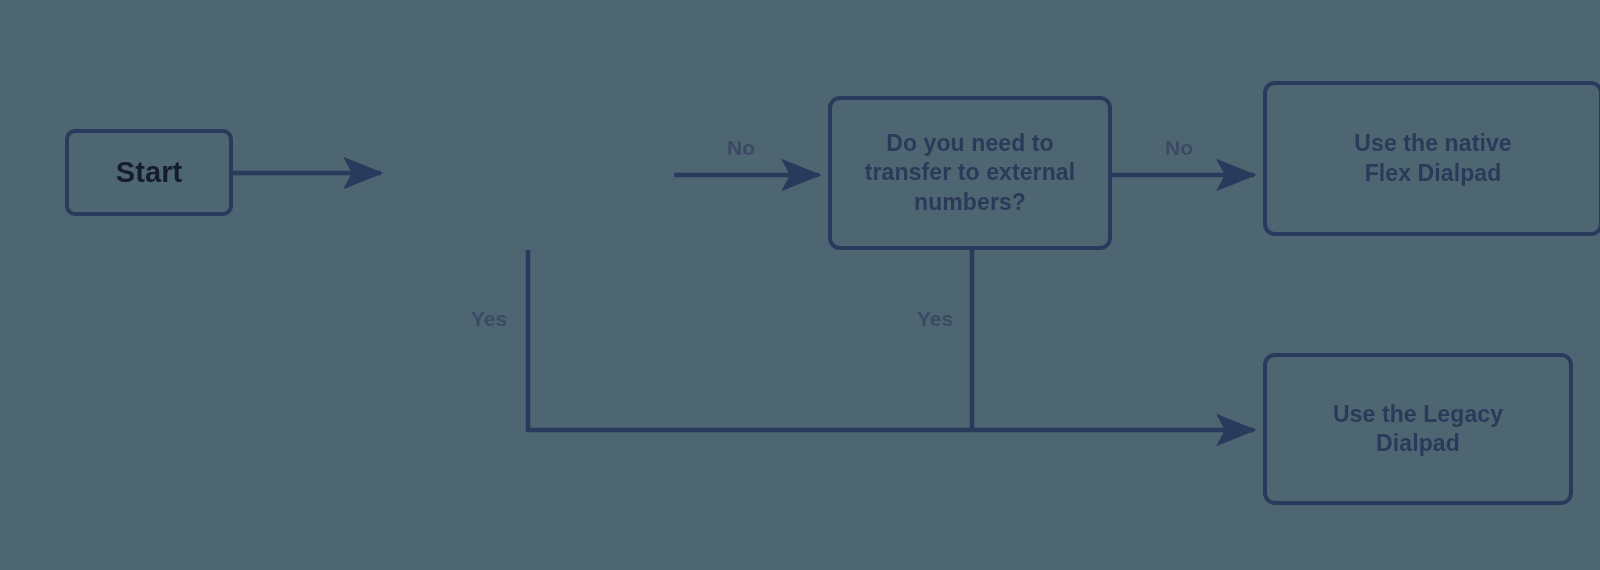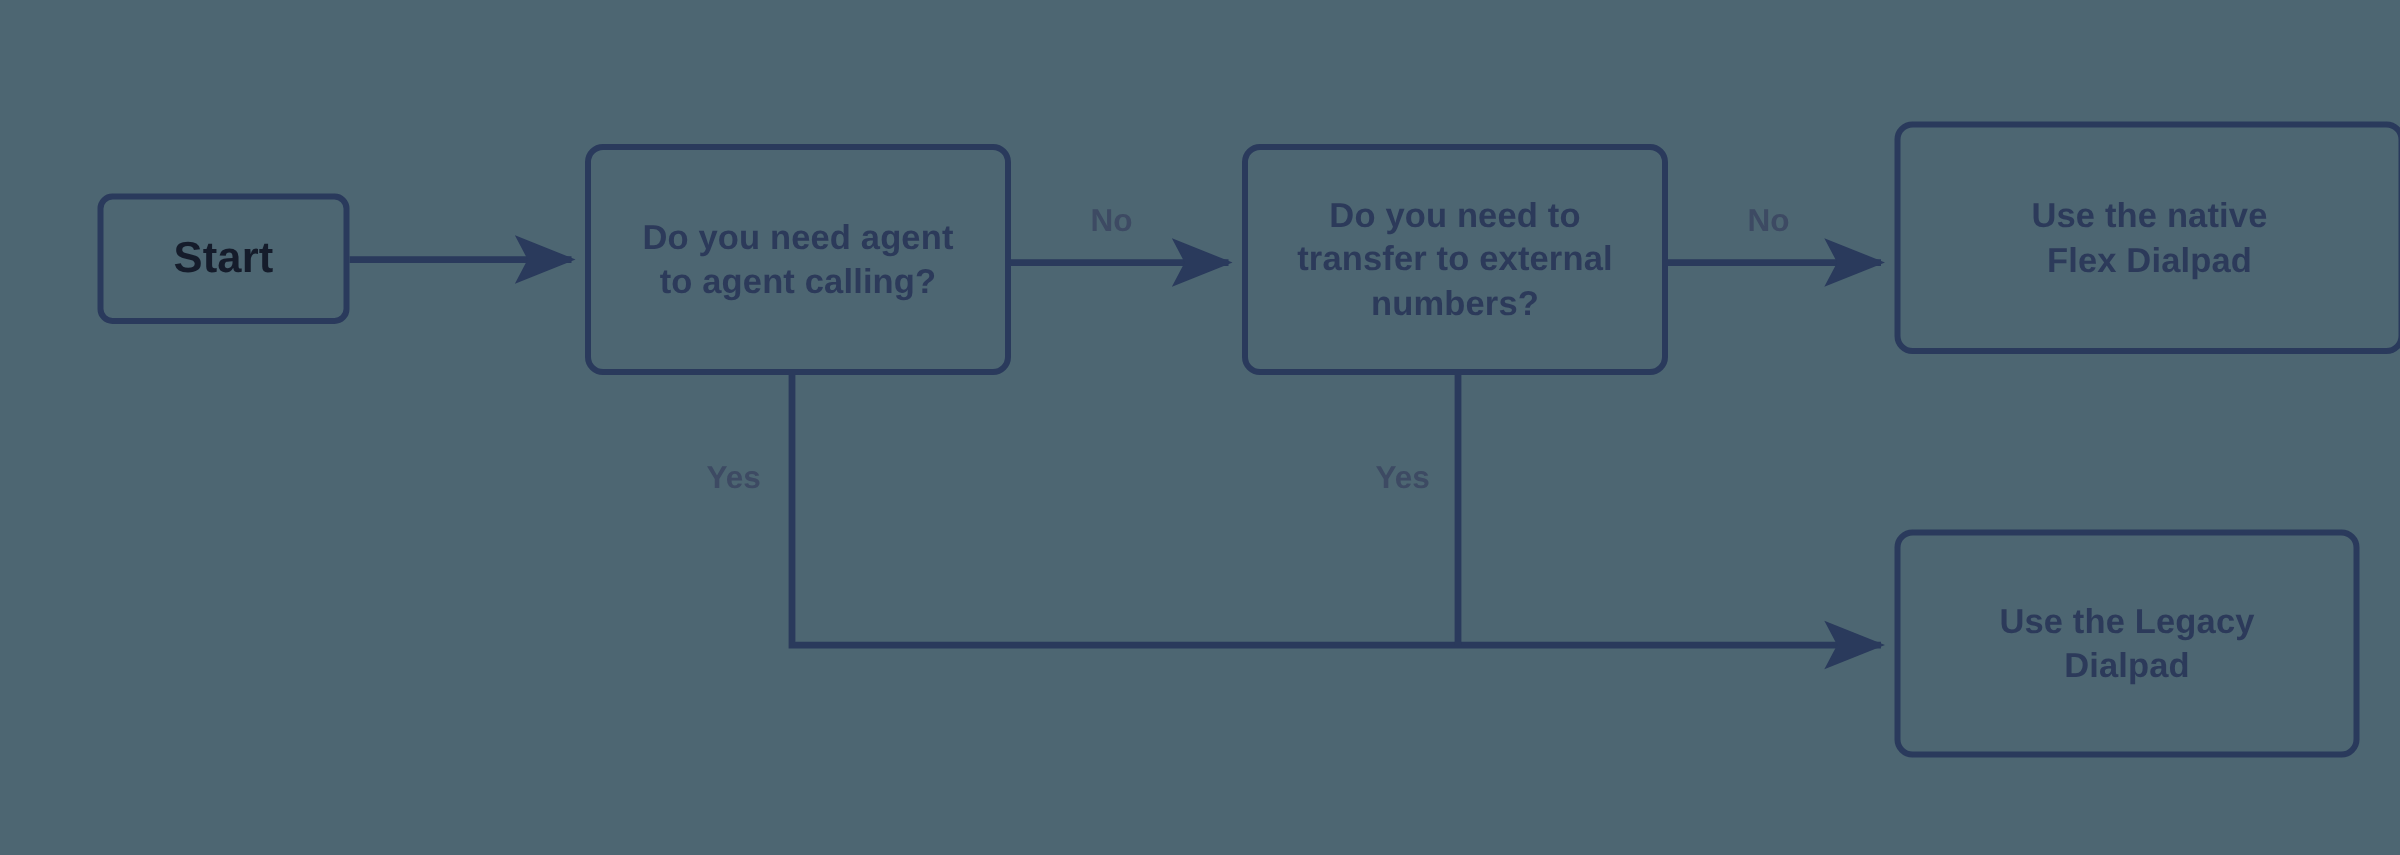--- a/index.html
+++ b/index.html
@@ -117,24 +117,20 @@
 
     <path d="M528,250 L528,430 L1254,430" stroke="#2a3a5c" stroke-width="4.5" fill="none" stroke-linejoin="miter" marker-end="url(#arrowhead)"></path>
 
     <path d="M972,250 L972,430" stroke="#2a3a5c" stroke-width="4.5" fill="none"></path>
   </svg>
 
   <div class="node node-start">
     <span class="node-label">Start</span>
   </div>
 
-  <div class="node node-decision1">
-    <span class="node-label">Do you need agent
-to agent calling?</span>
-  </div>
 
   <div class="node node-decision2">
     <span class="node-label">Do you need to
 transfer to external
 numbers?</span>
   </div>
 
   <div class="node node-flex">
     <span class="node-label">Use the native
 Flex Dialpad</span>

